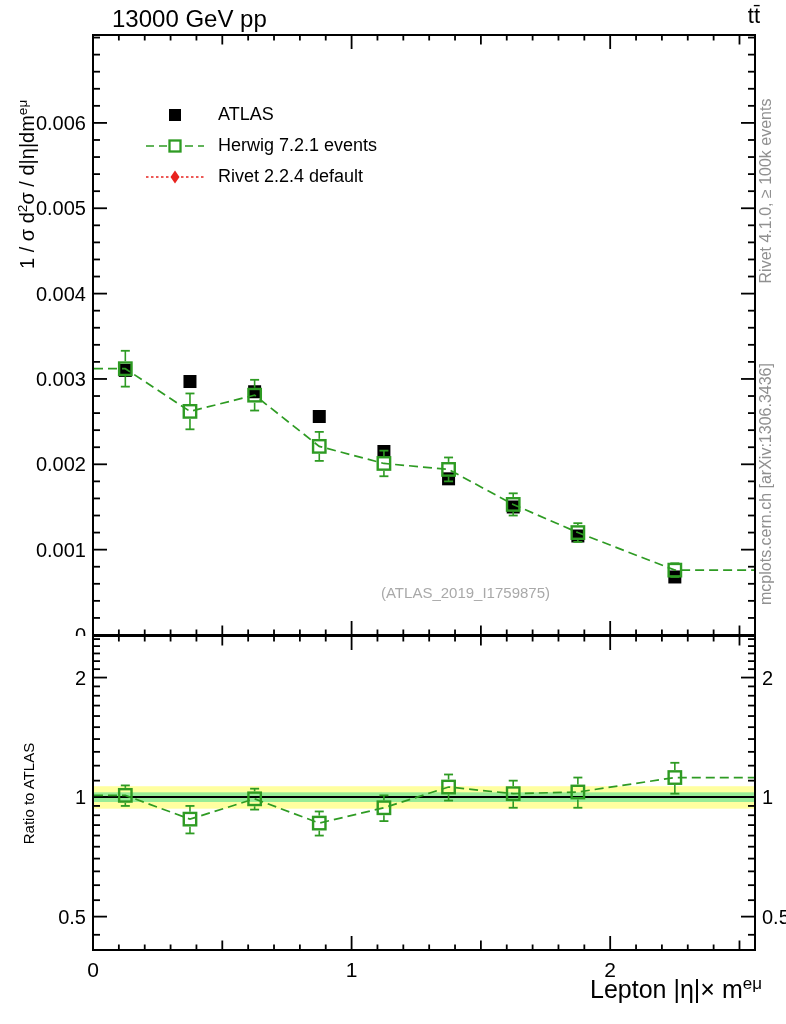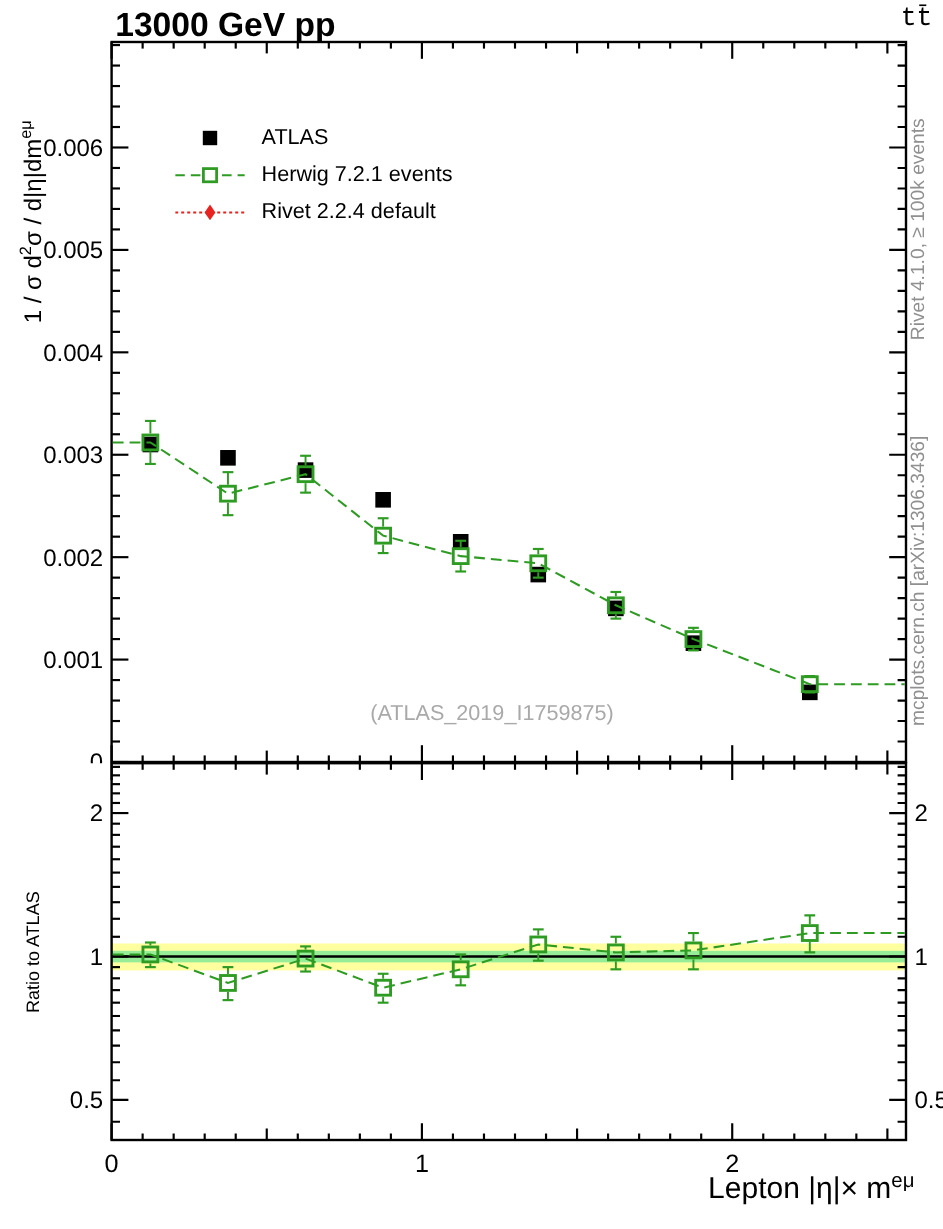--- a/index.html
+++ b/index.html
@@ -1,33 +1,33 @@
 <!DOCTYPE html>
 <html><head>
 <meta charset="utf-8">
 <style>
   html,body{margin:0;padding:0;background:#fff;}
   .figure{position:relative;width:786px;height:1024px;background:#fff;
           font-family:"Liberation Sans",sans-serif;color:#000;overflow:hidden;}
   .abs{position:absolute;}
   #plot-svg{position:absolute;left:0;top:0;}
-  .title-left{left:96px;top:5px;font-size:28px;font-weight:bold;}
-  .title-right{right:9px;top:3px;font-size:22px;font-family:Liberation Mono, monospace;}
+  .title-left{left:112px;top:5px;font-size:24px;}
+  .title-right{right:26px;top:3px;font-size:22px;}
   .legend{left:146px;top:99px;}
   .legend-row{display:flex;align-items:center;height:31px;}
   .legend-sample{width:58px;height:18px;position:relative;}
   .legend-sample svg{position:absolute;left:0;top:0;}
   .legend-label{margin-left:14px;font-size:18px;white-space:nowrap;}
   .vtext{transform:rotate(-90deg);text-align:center;white-space:nowrap;}
   .side-note{font-size:16px;width:320px;}
   .main-ylabel{left:-133px;top:172px;width:320px;font-size:20px;}
   .ratio-ylabel{left:-52px;top:785px;width:160px;font-size:15px;}
   .note-top{left:606px;top:182px;}
   .note-bottom{left:606px;top:475px;}
-  .watermark{left:270px;top:584px;width:280px;text-align:center;font-size:18px;}
+  .watermark{left:270px;top:584px;width:280px;text-align:right;font-size:15px;}
   .xlabel{right:24px;top:974px;font-size:25px;white-space:nowrap;}
   sup{font-size:68%;}
   svg text{font-family:"Liberation Sans",sans-serif;fill:#000;}
 </style>
 </head>
 <body>
 
 <div class="figure">
 
   <svg id="plot-svg" width="786" height="1024">

